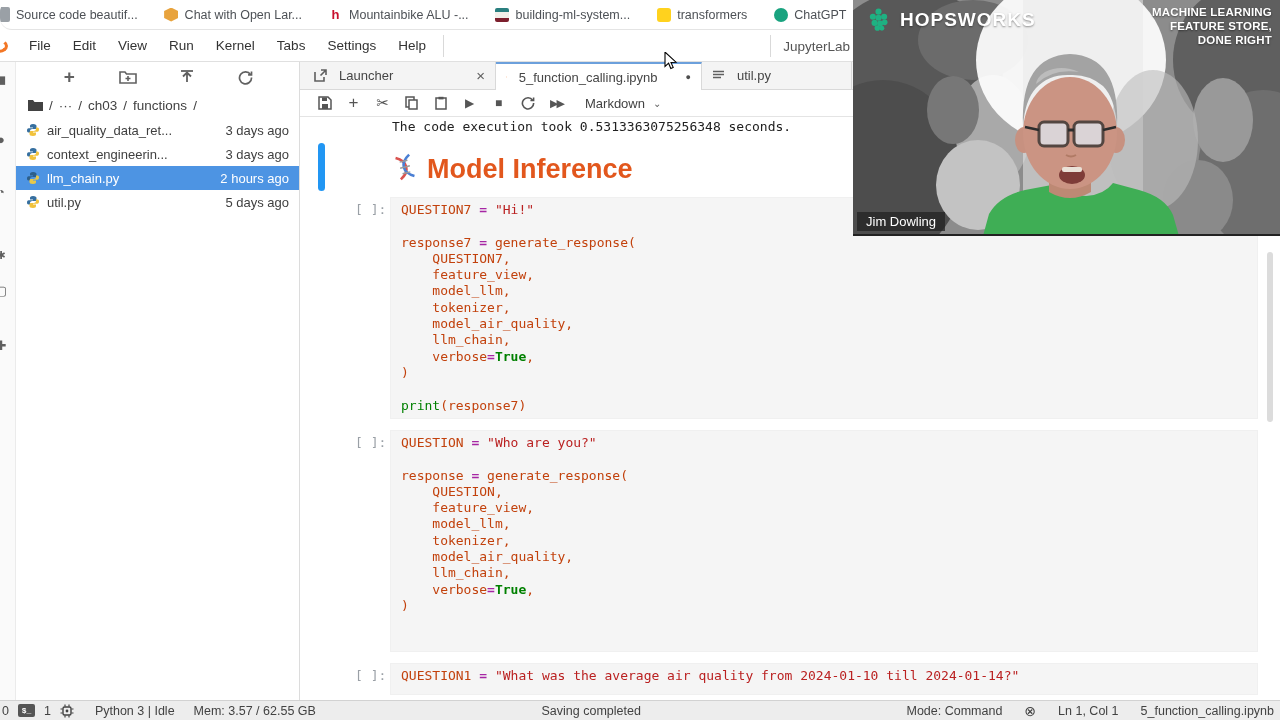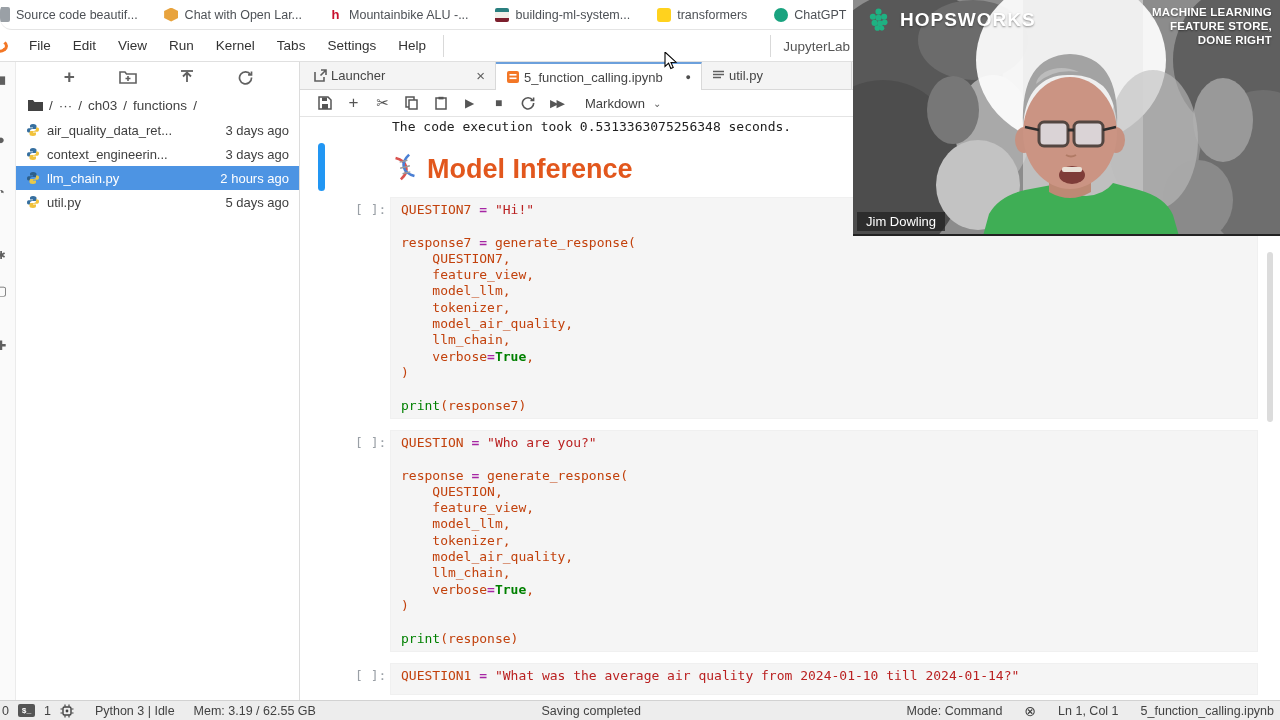--- a/index.html
+++ b/index.html
@@ -53,21 +53,21 @@
   .fb-header .col-div { position:absolute; left:148px; top:2px; bottom:2px; width:1px; background:#e4e4e4; }
   .fb-header .sort { font-size:8px; color:#616161; }
   .frow { height:24px; display:flex; align-items:center; padding:0 10px; font-size:13px; color:#3f3f3f; cursor:pointer; }
   .frow .fname { flex:1; display:flex; align-items:center; gap:7px; overflow:hidden; white-space:nowrap; }
   .frow .fmod { white-space:nowrap; }
   .frow.selected { background:#4d94e3; color:#fff; }
 
   
   .nb { flex:1; display:flex; flex-direction:column; background:#fff; min-width:0; }
   .tabbar { height:28px; background:#f4f4f4; border-bottom:1px solid #d9d9d9; display:flex; align-items:stretch; padding-left:4px; }
-  .tab { display:flex; align-items:center; gap:4px; padding:0 10px; font-size:13px; color:#454545;
+  .tab { display:flex; align-items:center; gap:12px; padding:0 10px; font-size:13px; color:#454545;
          border-right:1px solid #d9d9d9; cursor:pointer; position:relative; }
   .tab.active { background:#fff; border-top:2px solid #6ca0dc; margin-bottom:-1px; z-index:2; }
   .tab .close { margin-left:26px; color:#5f5f5f; font-size:15px; }
   .tab .dirty { margin-left:16px; color:#4d4d4d; font-size:9px; }
   .nb-toolbar { height:27px; background:#fff; border-bottom:1px solid #e4e4e4; display:flex; align-items:center;
                 gap:0; padding-left:10px; }
   .nb-toolbar .tbtn { width:29px; height:22px; display:flex; align-items:center; justify-content:center;
                       color:#555; cursor:pointer; font-size:13px; }
   .celltype { display:flex; align-items:center; gap:8px; margin-left:14px; font-size:13px; color:#424242; cursor:pointer; }
   .celltype .chev { font-size:10px; color:#616161; }
@@ -384,21 +384,20 @@
               <div class="code-line"><span class="tk-p">response </span><span class="tk-o">= </span><span class="tk-p">generate_response(</span></div>
               <div class="code-line"><span class="tk-p">    QUESTION,</span></div>
               <div class="code-line"><span class="tk-p">    feature_view,</span></div>
               <div class="code-line"><span class="tk-p">    model_llm,</span></div>
               <div class="code-line"><span class="tk-p">    tokenizer,</span></div>
               <div class="code-line"><span class="tk-p">    model_air_quality,</span></div>
               <div class="code-line"><span class="tk-p">    llm_chain,</span></div>
               <div class="code-line"><span class="tk-p">    verbose</span><span class="tk-o">=</span><span class="tk-k">True</span><span class="tk-p">,</span></div>
               <div class="code-line"><span class="tk-p">)</span></div>
               <div class="code-line">&nbsp;</div>
-              <div class="code-line"><span class="tk-b">print</span><span class="tk-p">(response)</span></div>
             </div>
         </div>
       </div>
 
       <div class="cellrow" style="top:546px">
         <div class="prompt">[ ]:</div>
         <div class="cellbg" style="top:0;height:32px">
           <div class="code">
               <div class="code-line"><span class="tk-p">QUESTION1 </span><span class="tk-o">= </span><span class="tk-s">"What was the average air quality from 2024-01-10 till 2024-01-14?"</span></div>
             </div>
@@ -414,21 +413,21 @@
   <div class="st-left">
     <span>0</span>
     <span class="term-ico">$_</span>
     <span>1</span>
     <svg width="14" height="14" viewBox="0 0 14 14">
       <rect x="3" y="3" width="8" height="8" rx="1.5" fill="none" stroke="#424242" stroke-width="1.4"></rect>
       <circle cx="7" cy="7" r="1.4" fill="#424242"></circle>
       <path d="M5,0.5 v2 M9,0.5 v2 M5,11.5 v2 M9,11.5 v2 M0.5,5 h2 M0.5,9 h2 M11.5,5 h2 M11.5,9 h2" stroke="#424242" stroke-width="1.2"></path>
     </svg>
     <span style="margin-left:12px">Python 3 | Idle</span>
-    <span style="margin-left:10px">Mem: 3.19 / 62.55 GB</span>
+    <span style="margin-left:10px">Mem: 3.57 / 62.55 GB</span>
   </div>
   <div class="st-center">Saving completed</div>
   <div class="st-right">
     <span>Mode: Command</span>
     <span class="shield">⊗</span>
     <span>Ln 1, Col 1</span>
     <span>5_function_calling.ipynb</span>
   </div>
 </div>
 

